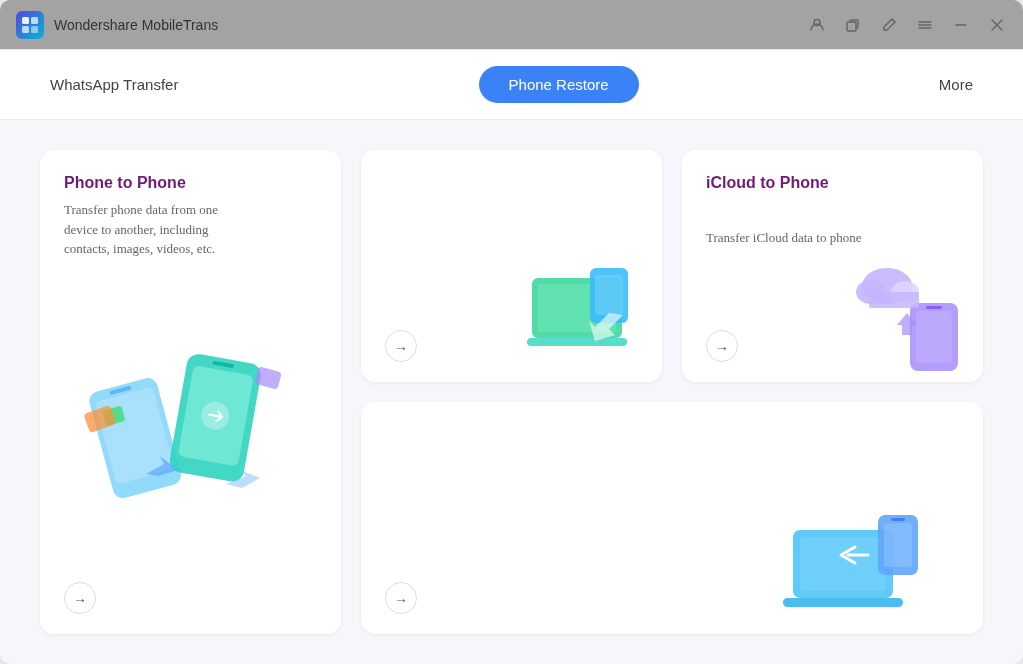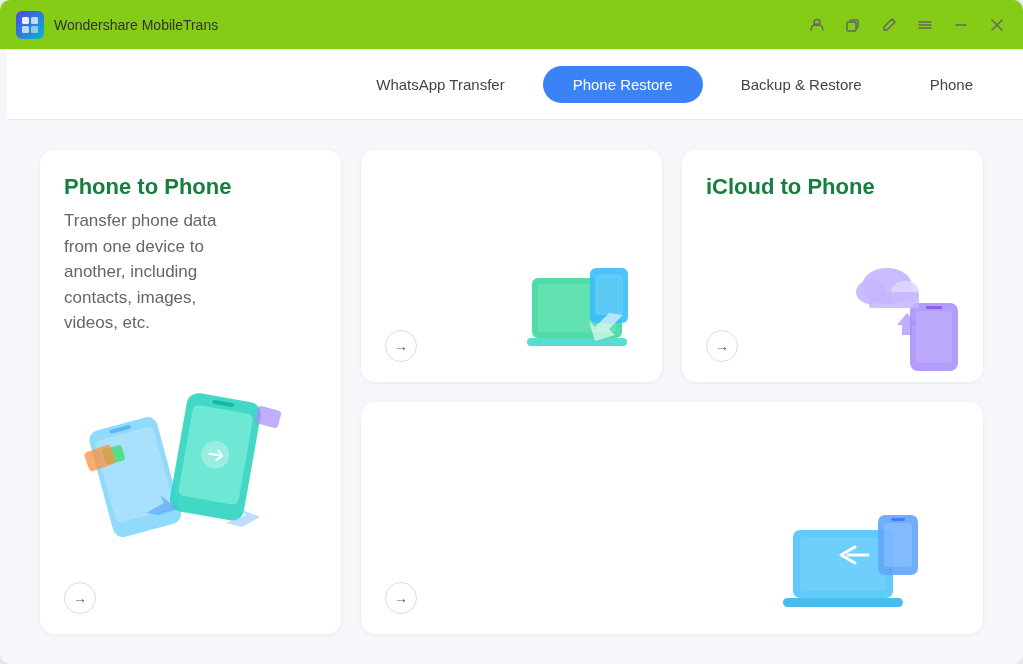--- a/index.html
+++ b/index.html
@@ -18,21 +18,21 @@
       background: #f5f7fa;
       display: flex;
       flex-direction: column;
       border-radius: 10px;
       overflow: hidden;
       box-shadow: 0 2px 20px rgba(0,0,0,0.15);
     }
 
     
     .titlebar {
-      background: #84cc16;
+      background: #a3a3a3;
       height: 50px;
       display: flex;
       align-items: center;
       padding: 0 16px;
       border-bottom: 1px solid #e8eaed;
       flex-shrink: 0;
     }
 
     .titlebar-logo {
       width: 28px;
@@ -74,25 +74,24 @@
       color: #666;
       font-size: 14px;
       border-radius: 3px;
     }
 
     
     .nav-bar {
       background: #ffffff;
       padding: 16px 20px;
       display: flex;
-      justify-content: flex-end;
+      justify-content: space-between;
       gap: 8px;
       border-bottom: 1px solid #e8eaed;
       flex-shrink: 0;
-      margin-left: 7px;
     }
 
     .nav-tab {
       padding: 10px 30px;
       border-radius: 25px;
       font-size: 15px;
       font-weight: 500;
       cursor: pointer;
       border: none;
       transition: all 0.2s;
@@ -130,31 +129,32 @@
       box-shadow: 0 1px 4px rgba(0,0,0,0.06);
       cursor: pointer;
       transition: box-shadow 0.2s;
     }
 
     .card.large {
       grid-row: span 2;
     }
 
     .card-title {
-      font-size: 22px;
+      font-size: 16px;
       font-weight: 700;
-      color: #15803d;
+      color: #701a75;
       margin-bottom: 8px;
     }
 
     .card-desc {
-      font-size: 17px;
+      font-size: 13px;
       color: #666;
       line-height: 1.5;
       max-width: 160px;
+      font-family: Liberation Serif, serif;
     }
 
     .card-arrow {
       position: absolute;
       bottom: 20px;
       left: 24px;
       width: 32px;
       height: 32px;
       border-radius: 50%;
       border: 1.5px solid #ddd;
@@ -215,22 +215,21 @@
           <line x1="3" y1="3" x2="13" y2="13" stroke="#666" stroke-width="1.5" stroke-linecap="round"></line>
           <line x1="13" y1="3" x2="3" y2="13" stroke="#666" stroke-width="1.5" stroke-linecap="round"></line>
         </svg>
       </div>
     </div>
   </div>
 
   <div class="nav-bar">
     <button class="nav-tab inactive">WhatsApp Transfer</button>
     <button class="nav-tab active">Phone Restore</button>
-    <button class="nav-tab inactive">Backup &amp; Restore</button>
-    <button class="nav-tab inactive">Phone</button>
+    <button class="nav-tab inactive">More</button>
   </div>
 
   <div class="main-content">
 
     <div class="card large" style="grid-column:1; grid-row:1/3;">
       <div class="card-title">Phone to Phone</div>
       <div class="card-desc">Transfer phone data from one device to another, including contacts, images, videos, etc.</div>
 
       <div style="flex:1; display:flex; align-items:center; justify-content:center; padding: 20px 0 50px;">
         <svg width="240" height="200" viewBox="0 0 240 200" fill="none" xmlns="http://www.w3.org/2000/svg">
@@ -280,20 +279,21 @@
         </svg>
       </div>
 
       <div class="card-arrow">
         <span>→</span>
       </div>
     </div>
 
     <div class="card" style="grid-column:3; grid-row:1; position:relative; overflow:hidden;gap:28px;">
       <div class="card-title">iCloud to Phone</div>
+      <div class="card-desc">Transfer iCloud data to phone</div>
 
       <div style="position:absolute; right:8px; bottom:5px;">
         <svg width="130" height="115" viewBox="0 0 130 115" fill="none">
 
           <rect x="65" y="45" width="48" height="68" rx="8" fill="#a78bfa" opacity="0.85"></rect>
           <rect x="71" y="53" width="36" height="52" rx="4" fill="#c4b5fd" opacity="0.5"></rect>
           <rect x="81" y="48" width="16" height="3" rx="1.5" fill="#8b5cf6"></rect>
 
           <ellipse cx="42" cy="28" rx="25" ry="18" fill="#c4b5fd" opacity="0.9"></ellipse>
           <ellipse cx="26" cy="34" rx="15" ry="12" fill="#c4b5fd" opacity="0.9"></ellipse>

